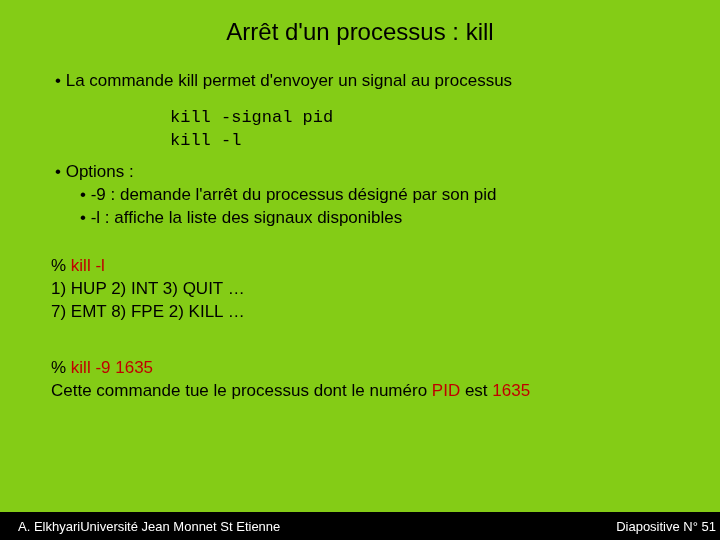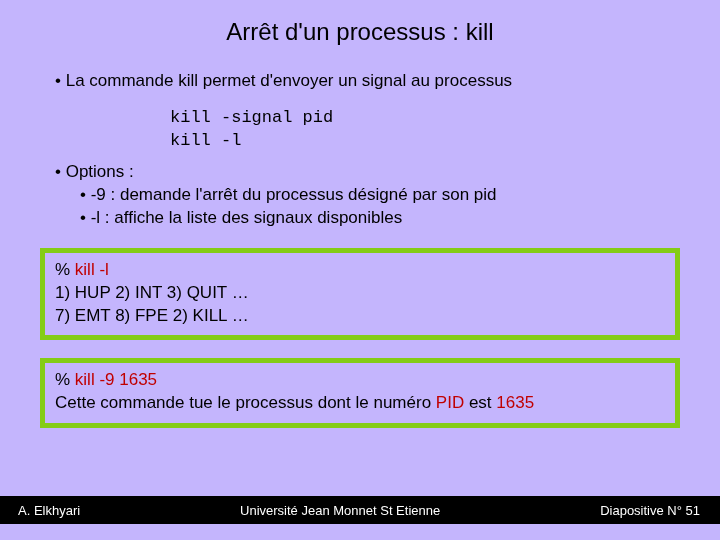--- a/index.html
+++ b/index.html
@@ -1,28 +1,28 @@
 <!DOCTYPE html>
 <html><head>
 <meta charset="utf-8">
 <style>
   * { margin: 0; padding: 0; box-sizing: border-box; }
   html, body { width: 720px; height: 540px; background: #fff; font-family: "Comic Sans MS", "Comic Sans", cursive, sans-serif; }
-  .slide { position: relative; width: 720px; height: 540px; background: #c4b5fd; }
+  .slide { position: relative; width: 720px; height: 540px; background: #84cc16; }
   .title { text-align: center; font-size: 24px; color: #000; padding-top: 18px; padding-bottom: 10px; }
   .content { padding: 6px 40px 0 40px; font-size: 17px; color: #000; line-height: 1.35; }
   .bullet-row { padding-top: 8px; margin-left: 15px; }
   .sub-indent { padding-left: 130px; font-family: Liberation Mono, monospace; }
   .opt-indent { padding-left: 40px; }
-  .box { margin: 18px 40px 0 40px; border: 5px solid #84cc16; padding: 6px 10px 8px 10px; font-size: 17px; line-height: 1.35; }
+  .box { margin: 18px 40px 0 40px; border: 1px solid #84cc16; padding: 6px 10px 8px 10px; font-size: 17px; line-height: 1.35; }
   .red { color: #c00000; }
-  .footer { position: absolute; left: 0; right: 0; bottom: 16px; height: 28px; background: #000; color: #fff; display: flex; align-items: center; font-family: Arial, Helvetica, sans-serif; font-size: 13px; }
+  .footer { position: absolute; left: 0; right: 0; bottom: 0; height: 28px; background: #000; color: #fff; display: flex; align-items: center; font-family: Arial, Helvetica, sans-serif; font-size: 13px; }
   .footer .left { flex: 0 0 auto; padding-left: 18px; }
-  .footer .center { flex: 1 1 auto; text-align: center; }
-  .footer .right { flex: 0 0 auto; padding-right: 20px; }
+  .footer .center { flex: 1 1 auto; }
+  .footer .right { flex: 0 0 auto; padding-right: 4px; }
   .gap { height: 14px; }
 </style>
 </head>
 <body>
 
 <div class="slide">
 
   <div class="title">Arrêt d'un processus : kill</div>
 
   <div class="content">

